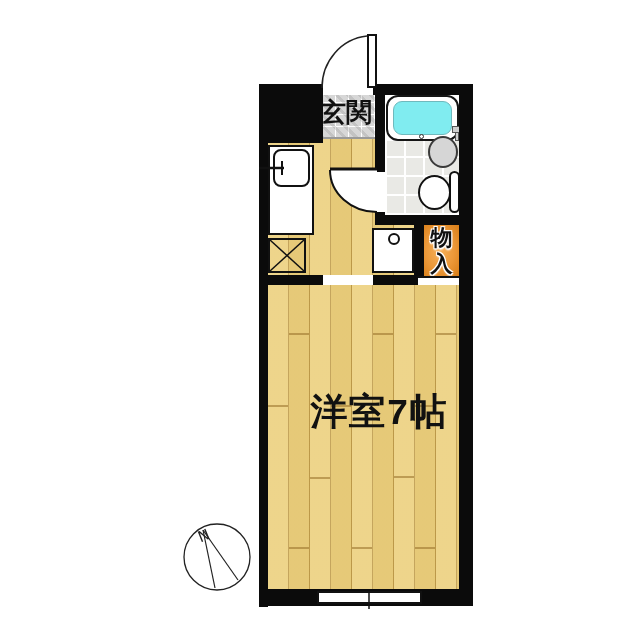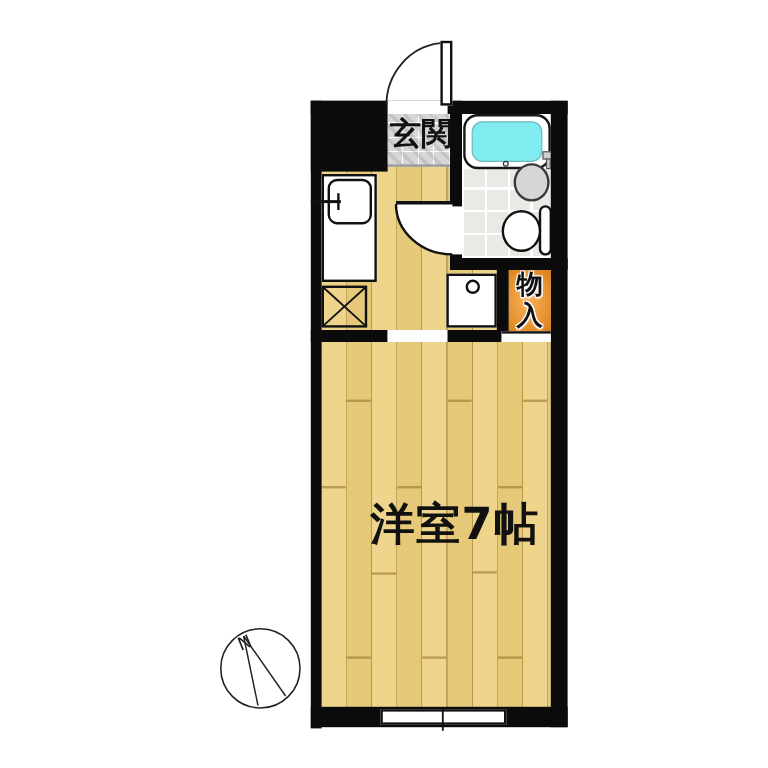--- a/index.html
+++ b/index.html
@@ -16,21 +16,21 @@
     background-image:
       repeating-linear-gradient(45deg, rgba(125,125,125,.22) 0 3px, transparent 3px 8px),
       repeating-linear-gradient(0deg,#fff 0 1px,transparent 1px 12px),
       repeating-linear-gradient(90deg,#fff 0 1px,transparent 1px 13px);}
   .tile-bath{background-color:#e9e9e5;
     background-image:
       repeating-linear-gradient(0deg,#fff 0 2px,transparent 2px 19px),
       repeating-linear-gradient(90deg,#fff 0 2px,transparent 2px 19px);}
   .white-box{background:#fff;border:2px solid #111;}
   .label-jp{color:#111;font-weight:bold;line-height:1;}
-  #genkan-label{font-size:26px;letter-spacing:0px;text-align:right;}
+  #genkan-label{font-size:26px;letter-spacing:0px;text-align:left;}
   #room-label{font-size:37px;text-align:center;letter-spacing:1px;}
   #storage-label{font-size:22px;display:flex;flex-direction:column;align-items:center;
       justify-content:center;gap:4px;height:100%;
       text-shadow:-1px -1px 0 #fff,1px -1px 0 #fff,-1px 1px 0 #fff,1px 1px 0 #fff,0 2px 2px #fff;}
   svg{display:block;}
 </style>
 </head>
 <body>
 
 <div id="stage">
@@ -90,21 +90,21 @@
   <div class="abs" style="left:424px;top:225px;width:35px;height:51px;background:radial-gradient(ellipse at 45% 50%, #f6b05a 0%, #eb9737 55%, #d77d17 100%);">
     <div class="label-jp" id="storage-label">
       <span>物</span>
       <span>入</span>
     </div>
   </div>
   <div class="abs" style="left:418px;top:276px;width:41px;height:9px;background:#fff;border-top:2px solid #111;"></div>
 
   <div class="abs" style="left:317px;top:591px;width:105px;height:13px;background:#fff;border:2px solid #111;"></div>
 
-  <div class="abs label-jp" id="room-label" style="left:268px;top:418px;width:222px;">洋室7帖</div>
+  <div class="abs label-jp" id="room-label" style="left:268px;top:396px;width:222px;font-family:Liberation Mono, monospace;">洋室7帖</div>
 
   <div class="abs" style="left:367px;top:34px;width:10px;height:54px;background:#fff;border:2px solid #111;"></div>
 
   <svg class="abs" style="left:0;top:0;pointer-events:none;" width="640" height="640" viewBox="0 0 640 640">
     <path d="M322,88 A50,52 0 0 1 367,36" fill="none" stroke="#222" stroke-width="1.5"></path>
     <path d="M330,170 A47,42 0 0 0 377,212 L377,170 Z" fill="#fff" stroke="none"></path>
     <path d="M330,170 A47,42 0 0 0 377,212" fill="none" stroke="#111" stroke-width="2"></path>
     <line x1="330" y1="169" x2="377" y2="169" stroke="#111" stroke-width="3"></line>
     <line x1="270" y1="240" x2="304" y2="271" stroke="#111" stroke-width="1.5"></line>
     <line x1="304" y1="240" x2="270" y2="271" stroke="#111" stroke-width="1.5"></line>

